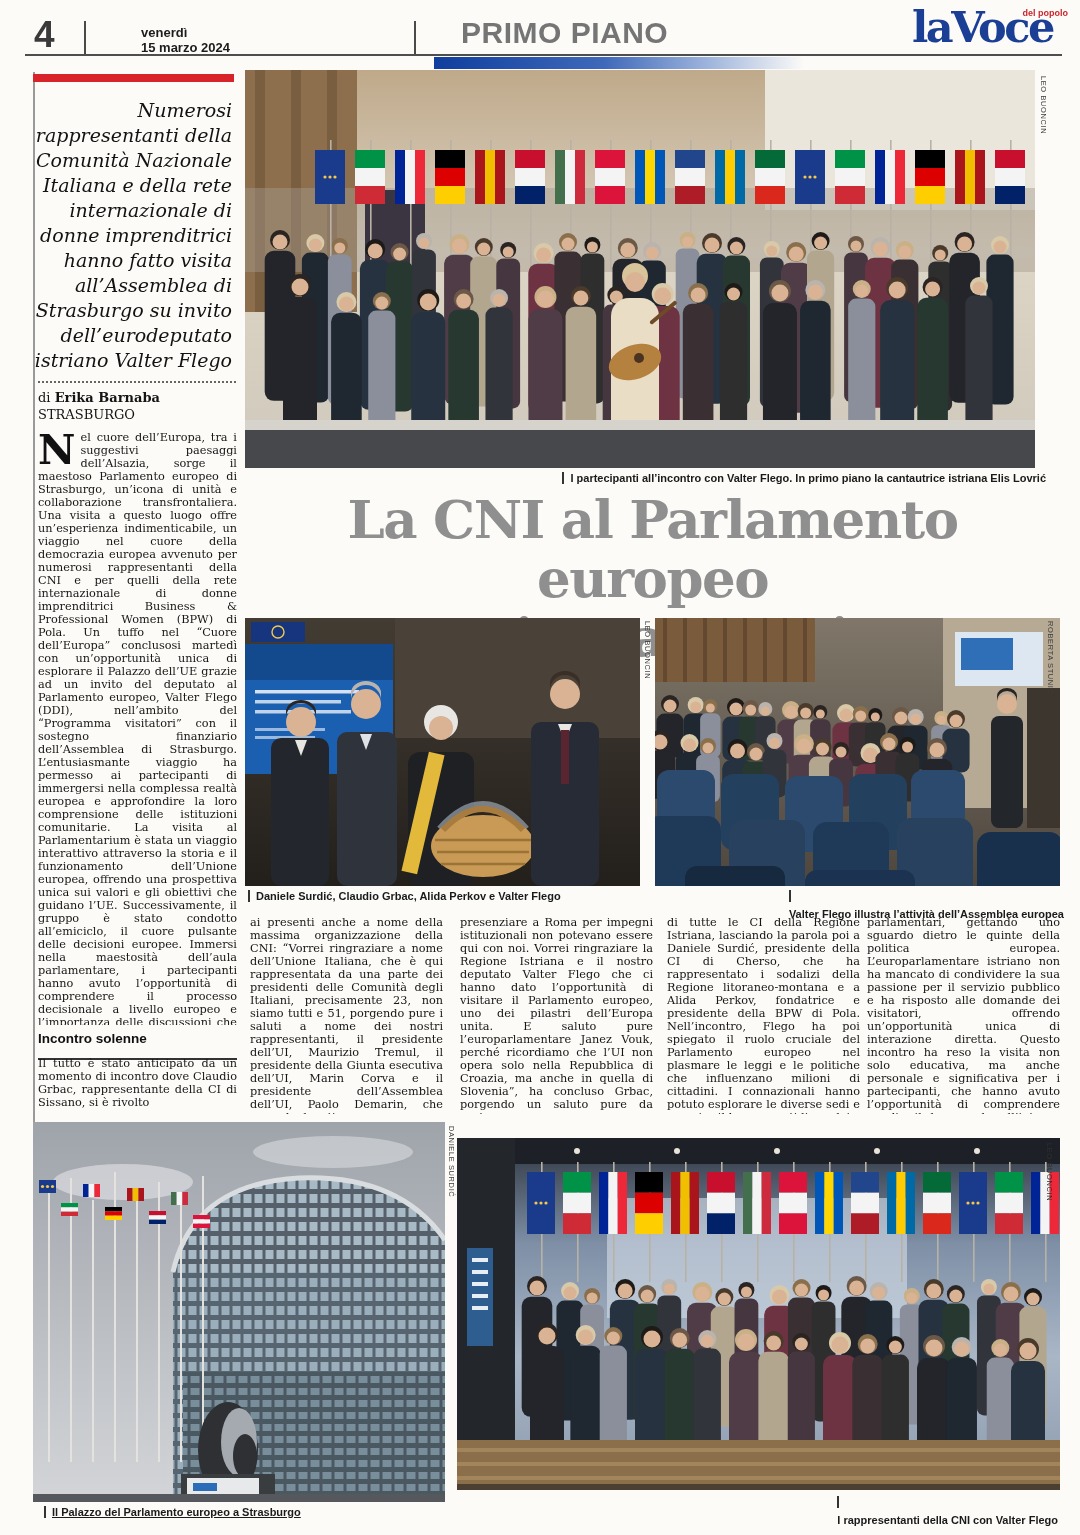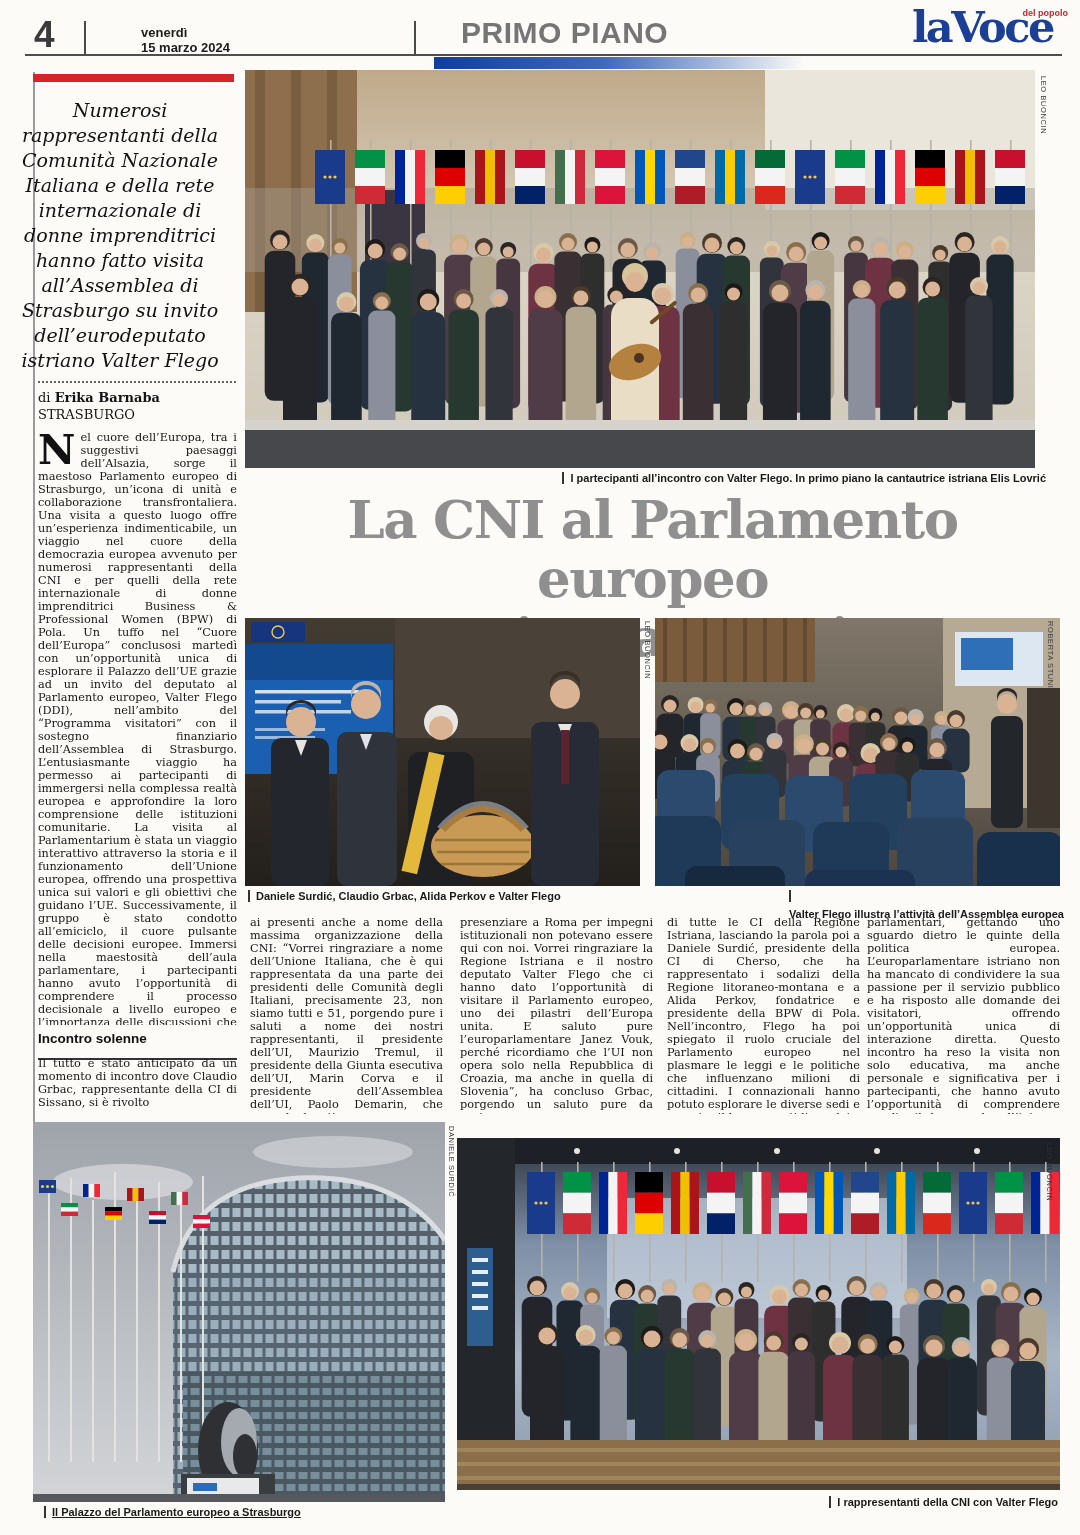--- a/index.html
+++ b/index.html
@@ -14,21 +14,21 @@
   .section{position:absolute;left:434px;top:16px;font:700 30px "Liberation Sans",sans-serif;color:#757575;letter-spacing:.5px;margin-left:27px;}
   .hrule{position:absolute;left:25px;top:54px;width:1037px;height:2px;background:#4e4e4e;}
   .bluebar{position:absolute;left:434px;top:57px;width:378px;height:12px;
            background:linear-gradient(to right,#0f3e9e,#3f69ba 45%,#9db3dc 72%,rgba(235,240,248,0) 98%);}
   .logo{position:absolute;left:912px;top:6px;width:156px;height:48px;}
   .logo-main{font:700 43px/43px "DejaVu Serif",serif;color:#1c3f96;letter-spacing:-2.5px;}
   .logo-sub{position:absolute;top:2px;right:0;font:700 9px "Liberation Sans",sans-serif;color:#c9252b;}
   
   .left-rule{position:absolute;left:33px;top:72px;width:2px;height:1052px;background:#9a9a9a;}
   .red-bar{position:absolute;left:33px;top:74px;width:201px;height:8px;background:#d8232a;}
-  .standfirst{position:absolute;left:21px;top:98px;width:198px;text-align:center;
+  .standfirst{position:absolute;left:34px;top:98px;width:198px;text-align:right;
               font:italic 19px/25px "DejaVu Serif",serif;color:#121212;}
   .dotted{position:absolute;left:38px;top:381px;width:198px;border-top:2px dotted #666;}
   .byline{position:absolute;left:38px;top:389px;width:198px;font:13px/17px "DejaVu Serif",serif;color:#141414;}
   .byline .author{font-weight:700;}
   .bodytext{font:11.3px/13px "DejaVu Serif",serif;text-align:justify;color:#161616;}
   .col-first{position:absolute;left:38px;top:431px;width:199px;height:594px;overflow:hidden;}
   .dropcap{float:left;font:700 41px/33px "DejaVu Serif",serif;padding:3px 5px 0 0;color:#111;}
   .subhead{position:absolute;left:38px;top:1031px;width:199px;font:700 13.5px "Liberation Sans",sans-serif;
            color:#101010;border-bottom:2.5px solid #333;padding-bottom:12px;}
   .col-first2{position:absolute;left:38px;top:1057px;width:199px;height:66px;overflow:hidden;}
@@ -42,21 +42,21 @@
   #ph-ml{left:245px;top:618px;width:395px;height:268px;}
   #ph-mr{left:655px;top:618px;width:405px;height:268px;}
   #ph-bl{left:33px;top:1122px;width:412px;height:380px;}
   #ph-br{left:457px;top:1138px;width:603px;height:352px;}
   .cap{position:absolute;display:flex;gap:6px;font:700 11px "Liberation Sans",sans-serif;color:#1a1a1a;}
   .cap .bar{width:2px;height:12px;margin-top:0;background:#333;}
   #cap-top{top:472px;right:34px;}
   #cap-ml{top:890px;left:248px;}
   #cap-mr{top:890px;right:16px;flex-direction:column;}
   #cap-bl{top:1506px;left:44px;text-decoration:underline;}
-  #cap-br{top:1496px;right:22px;}
+  #cap-br{top:1496px;right:22px;flex-direction:column;}
   .credit{position:absolute;font:7.5px "Liberation Sans",sans-serif;color:#3d3d3d;
           writing-mode:vertical-rl;letter-spacing:.6px;}
   #cr-top{left:1039px;top:76px;}
   #cr-ml{left:643px;top:621px;}
   #cr-mr{left:1046px;top:621px;}
   #cr-bl{left:447px;top:1126px;}
   #cr-br{left:1045px;top:1143px;color:#2e2e2e;}
   
   .mcol{position:absolute;top:916px;width:193px;height:198px;overflow:hidden;}
   #mc1{left:250px;} #mc2{left:460px;} #mc3{left:667px;} #mc4{left:867px;}

